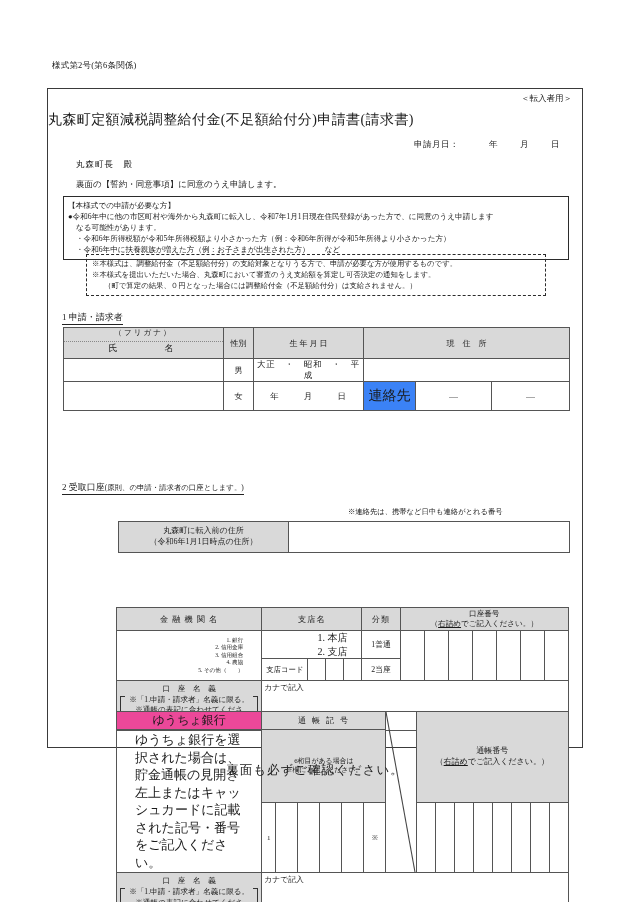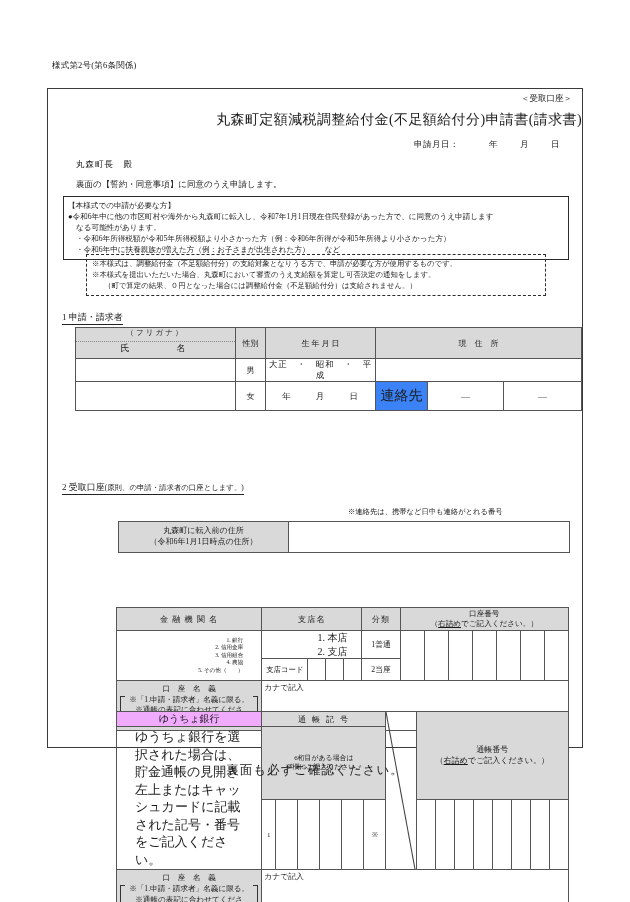--- a/index.html
+++ b/index.html
@@ -41,21 +41,21 @@
     height: 100%;
   }
   .target-user {
     position: absolute;
     right: 10px; top: 4px;
     font-size: 8.5px;
   }
   .doc-title {
     position: absolute;
     left: 0; right: 0; top: 22px;
-    text-align: right;
+    text-align: left;
     font-size: 14px;
     letter-spacing: 0.4px;
   }
   .apply-date {
     position: absolute;
     right: 22px; top: 50px;
     font-size: 8.5px;
     letter-spacing: 0.5px;
   }
   .apply-date .sp1 { display:inline-block; width: 30px; }
@@ -126,21 +126,21 @@
     border: 0.8px solid #555;
     padding: 0;
     text-align: center;
     vertical-align: middle;
     font-weight: normal;
   }
   .hdr { background: #d9d9d9; }
   .outer-thick { border: 1.4px solid #222; }
 
   
-  .t1 { left: 15px; top: 238px; width: 506px; margin-left: 12px; }
+  .t1 { left: 15px; top: 238px; width: 506px; }
   .t1 .furi { font-size: 7.6px; letter-spacing: 2px; height: 13px; border-bottom: 0.8px dotted #888; }
   .t1 .name { font-size: 9px; letter-spacing: 5px; height: 16px; }
   .t1 .cellname { height: 29px; padding: 0; }
   .t1 .sexcell { font-size: 8px; }
   .t1 .bday { font-size: 8.4px; letter-spacing: 1px; }
   .nmfill-top { height: 20px; border-bottom: 0.8px dotted #999; }
   .nmfill-bot { height: 28px; }
   .contact-label { background:#3b82f6; font-size:14px; }
   .dash-sep { font-size: 9px; color:#333; }
 
@@ -168,21 +168,21 @@
   .brk { position: relative; display:inline-block; padding: 0 9px; }
   .brk:before, .brk:after {
     content: ""; position: absolute; top: 1px; bottom: 1px; width: 4px;
     border: 0.8px solid #333;
   }
   .brk:before { left: 1px; border-right: none; }
   .brk:after  { right: 1px; border-left: none; }
 
   
   .t4 { left: 68px; top: 622px; width: 453px; }
-  .t4 .jp-title { background:#f0abfc; font-size:10px; height:14px; }
+  .t4 .jp-title { background:#ec4899; font-size:12px; height:14px; }
   .t4 .jp-desc { font-size: 13px; line-height: 1.35; text-align: left; padding: 1px 18px; vertical-align: top; }
   .t4 .kigo-title { background:#d9d9d9; font-size:8px; letter-spacing:2px; height:11px;}
   .t4 .kigo-sub { background:#d9d9d9; font-size:6.9px; line-height:1.3; height:21px;}
   .t4 .numhd { background:#d9d9d9; font-size:8px; line-height:1.35; }
   .t4 .cellrow { height: 20px; }
   .t4 .acctname { background:#d9d9d9; font-size:7.6px; line-height:1.4; padding:3px 2px; }
   .t4 .kana { text-align: left; font-size: 7.8px; vertical-align: top; padding: 1px 0 0 2px; height: 30px; }
   .diag { position: relative; overflow: hidden; }
   .diag svg { position:absolute; left:0; top:0; width:100%; height:100%; }
 
@@ -198,21 +198,21 @@
 </head>
 <body>
 
 <div class="page">
 
   <div class="formno">様式第2号(第6条関係)</div>
 
   <div class="sheet">
     <div class="inner">
 
-      <div class="target-user">＜受取口座＞</div>
+      <div class="target-user">＜転入者用＞</div>
 
       <div class="doc-title">丸森町定額減税調整給付金(不足額給付分)申請書(請求書)</div>
 
       <div class="apply-date">
         <span>申請月日：</span><span class="sp1"></span><span>年</span><span class="sp2"></span><span>月</span><span class="sp2"></span><span>日</span>
       </div>
 
       <div class="mayor">丸森町長　殿</div>
       <div class="pledge">裏面の【誓約・同意事項】に同意のうえ申請します。</div>
 

